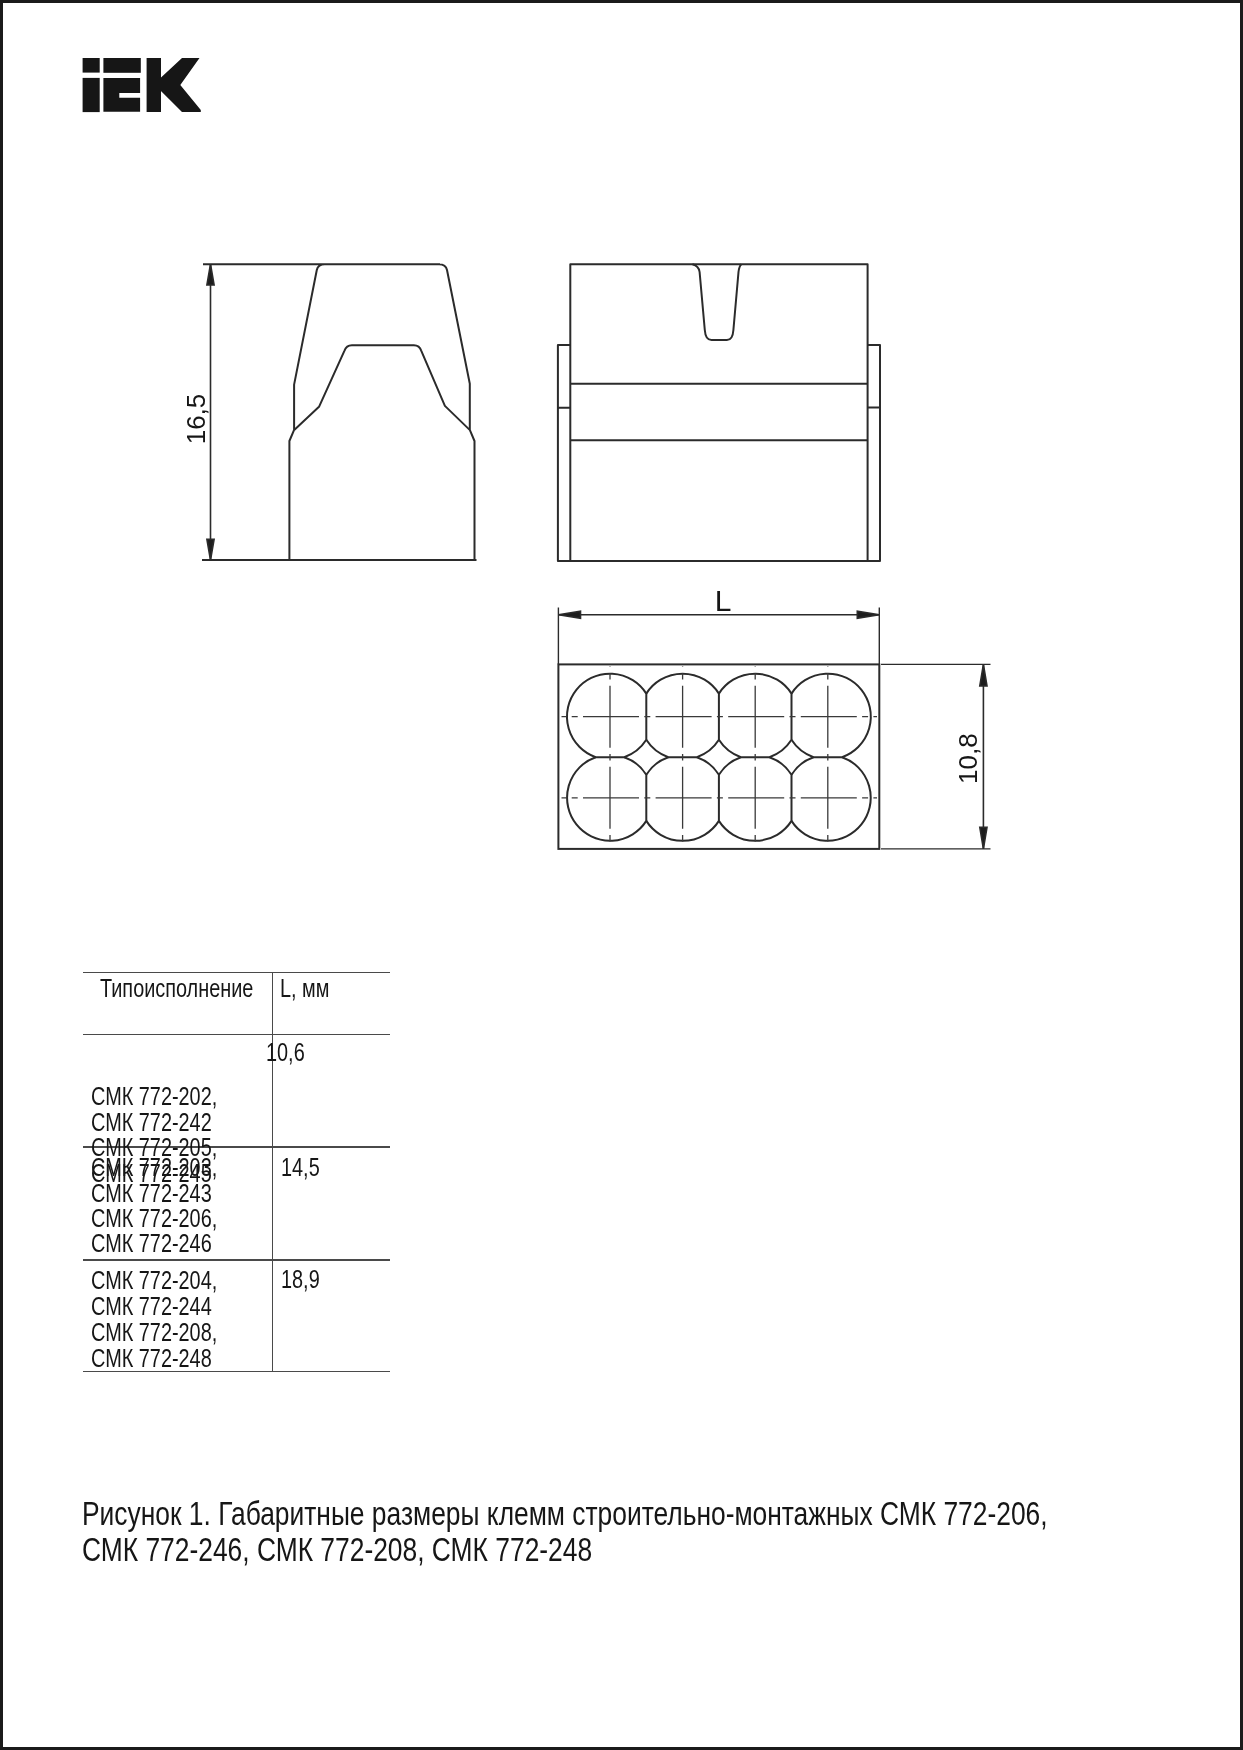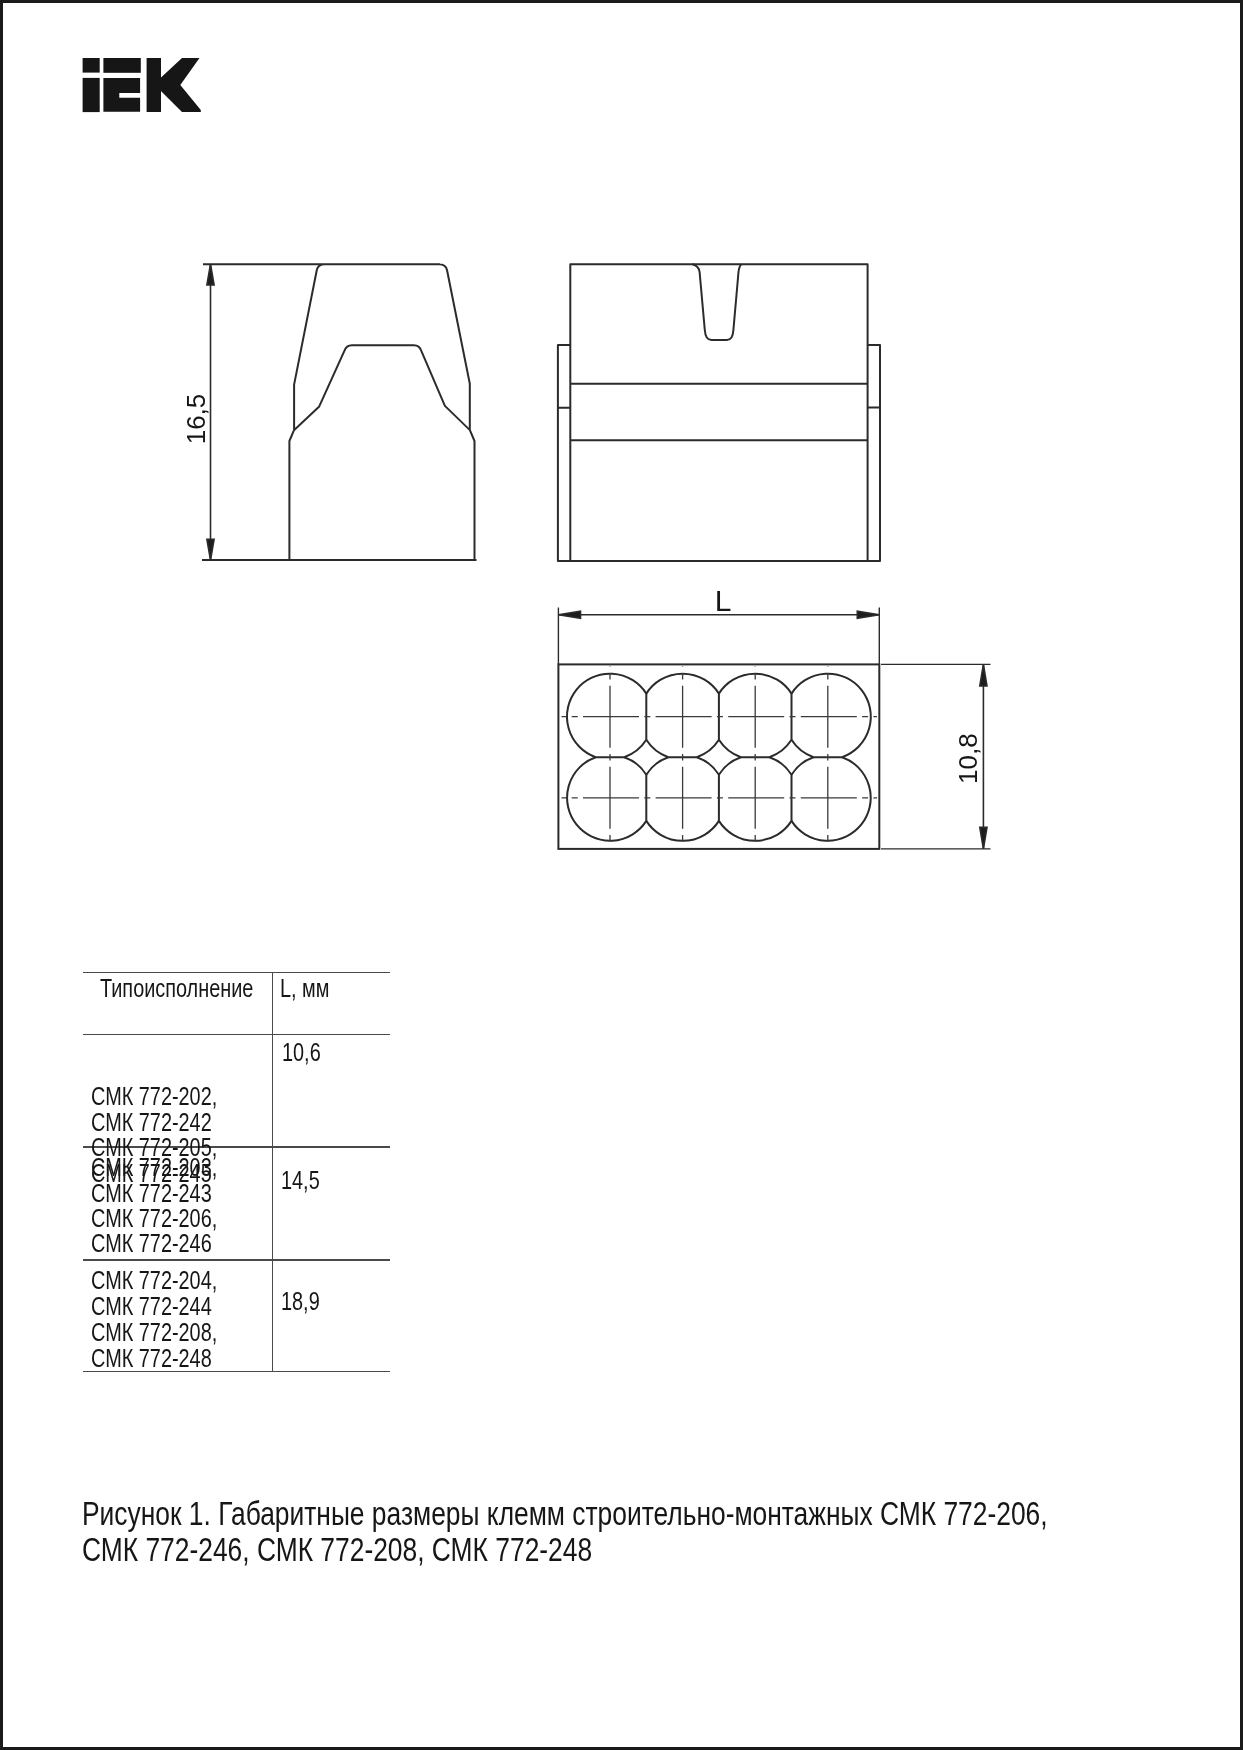--- a/index.html
+++ b/index.html
@@ -140,26 +140,26 @@
 <div class="rule" style="left:82.6px;top:1370.6px;width:307.8px;height:1.7px;"></div>
 
 <div class="rule" style="left:271.5px;top:972.6px;width:1.5px;height:398.8px;"></div>
 
 <div class="txt" style="left:100px;top:975.9px;font-size:25px;line-height:25px;"><span class="cond">Типоисполнение</span></div>
 
 <div class="txt" style="left:279.7px;top:975.9px;font-size:25px;line-height:25px;"><span class="cond">L, мм</span></div>
 
 <div class="txt" style="left:91.1px;top:1040.3px;font-size:25px;line-height:25.4px;margin-top:44px;"><span class="cond">СМК 772-202,<br>СМК 772-242<br>СМК 772-205,<br>СМК 772-245</span></div>
 
-<div class="txt" style="left:282px;top:1040.3px;font-size:25px;line-height:25px;"><span class="cond">10,6</span></div>
+<div class="txt" style="left:266px;top:1040.3px;font-size:25px;line-height:25px;"><span class="cond">10,6</span></div>
 
 <div class="txt" style="left:91.1px;top:1155.2px;font-size:25px;line-height:25.4px;"><span class="cond">СМК 772-203,<br>СМК 772-243<br>СМК 772-206,<br>СМК 772-246</span></div>
 
-<div class="txt" style="left:281.3px;top:1154.7px;font-size:25px;line-height:25px;margin-top:13px;"><span class="cond">14,5</span></div>
+<div class="txt" style="left:281.3px;top:1154.7px;font-size:25px;line-height:25px;"><span class="cond">14,5</span></div>
 
 <div class="txt" style="left:91.1px;top:1267.2px;font-size:25px;line-height:26px;"><span class="cond">СМК 772-204,<br>СМК 772-244<br>СМК 772-208,<br>СМК 772-248</span></div>
 
-<div class="txt" style="left:281.3px;top:1267.2px;font-size:25px;line-height:25px;margin-top:22px;"><span class="cond">18,9</span></div>
+<div class="txt" style="left:281.3px;top:1267.2px;font-size:25px;line-height:25px;"><span class="cond">18,9</span></div>
 </div>
 
 <div class="txt" style="left:81.6px;top:1495.2px;font-size:34px;line-height:36.2px;"><span class="cond2">Рисунок 1. Габаритные размеры клемм строительно-монтажных СМК 772-206,<br>СМК 772-246, СМК 772-208, СМК 772-248</span></div>
 
 </div>
 
 </body></html>

